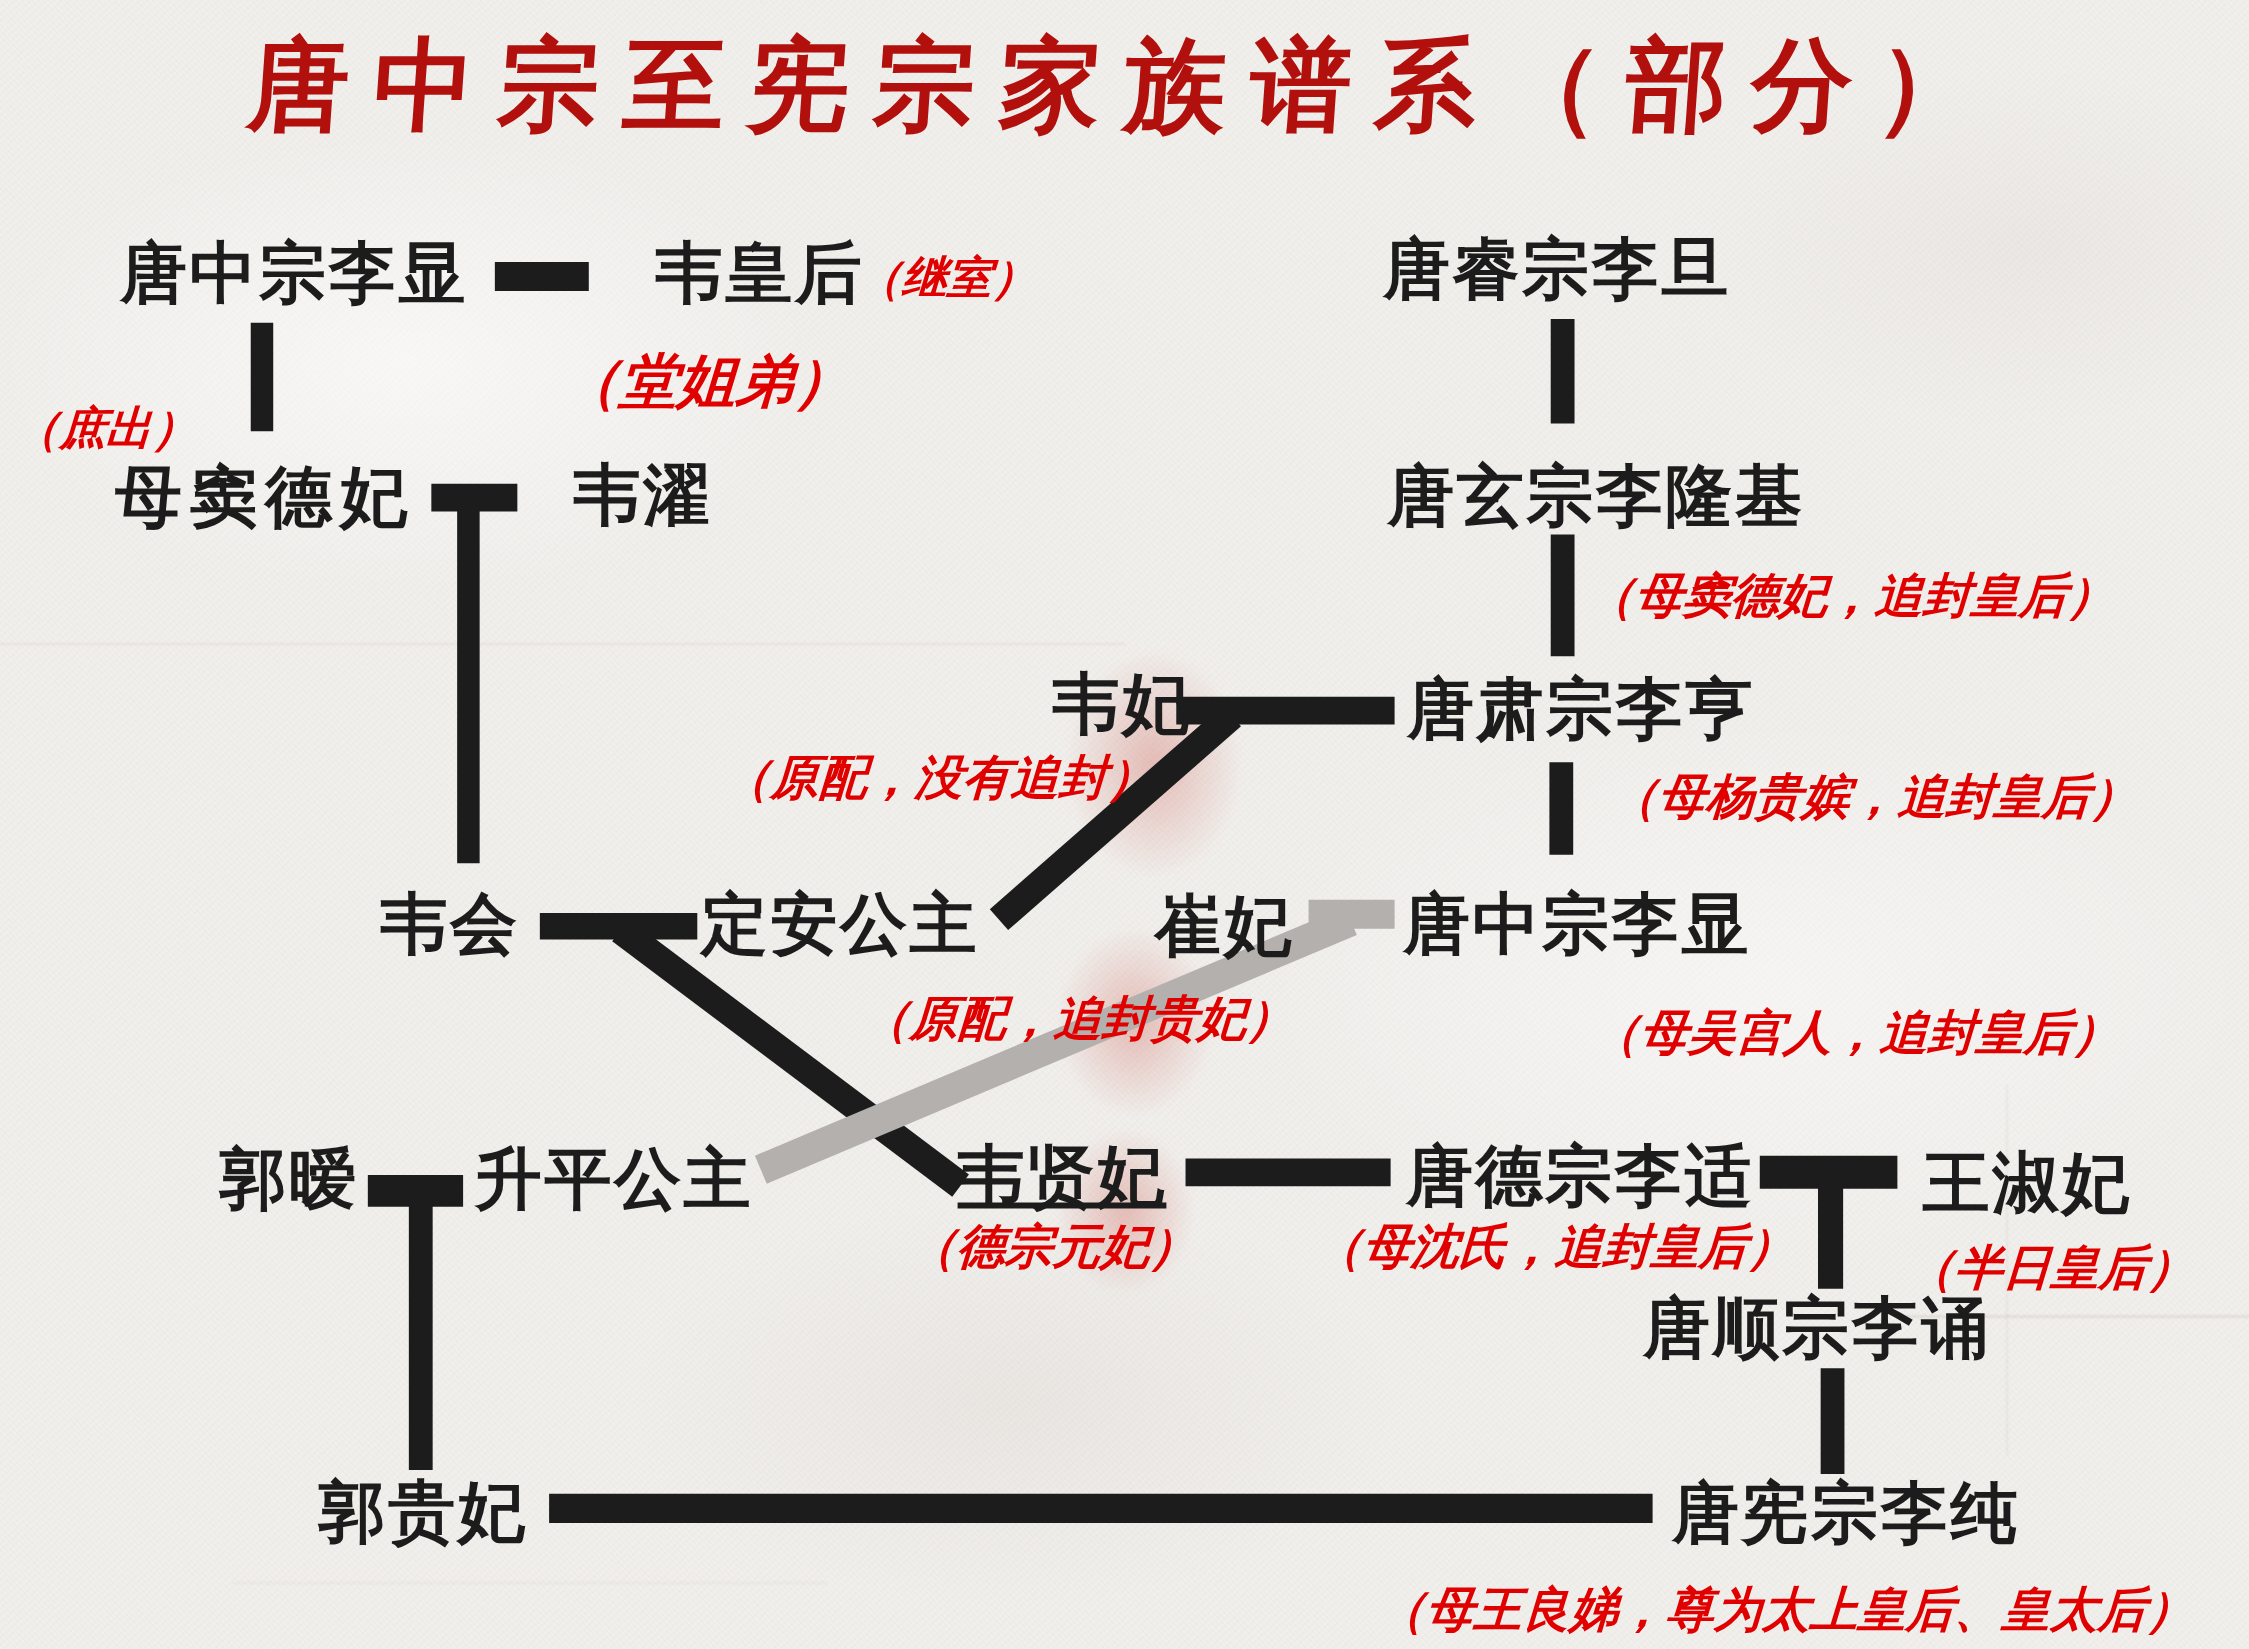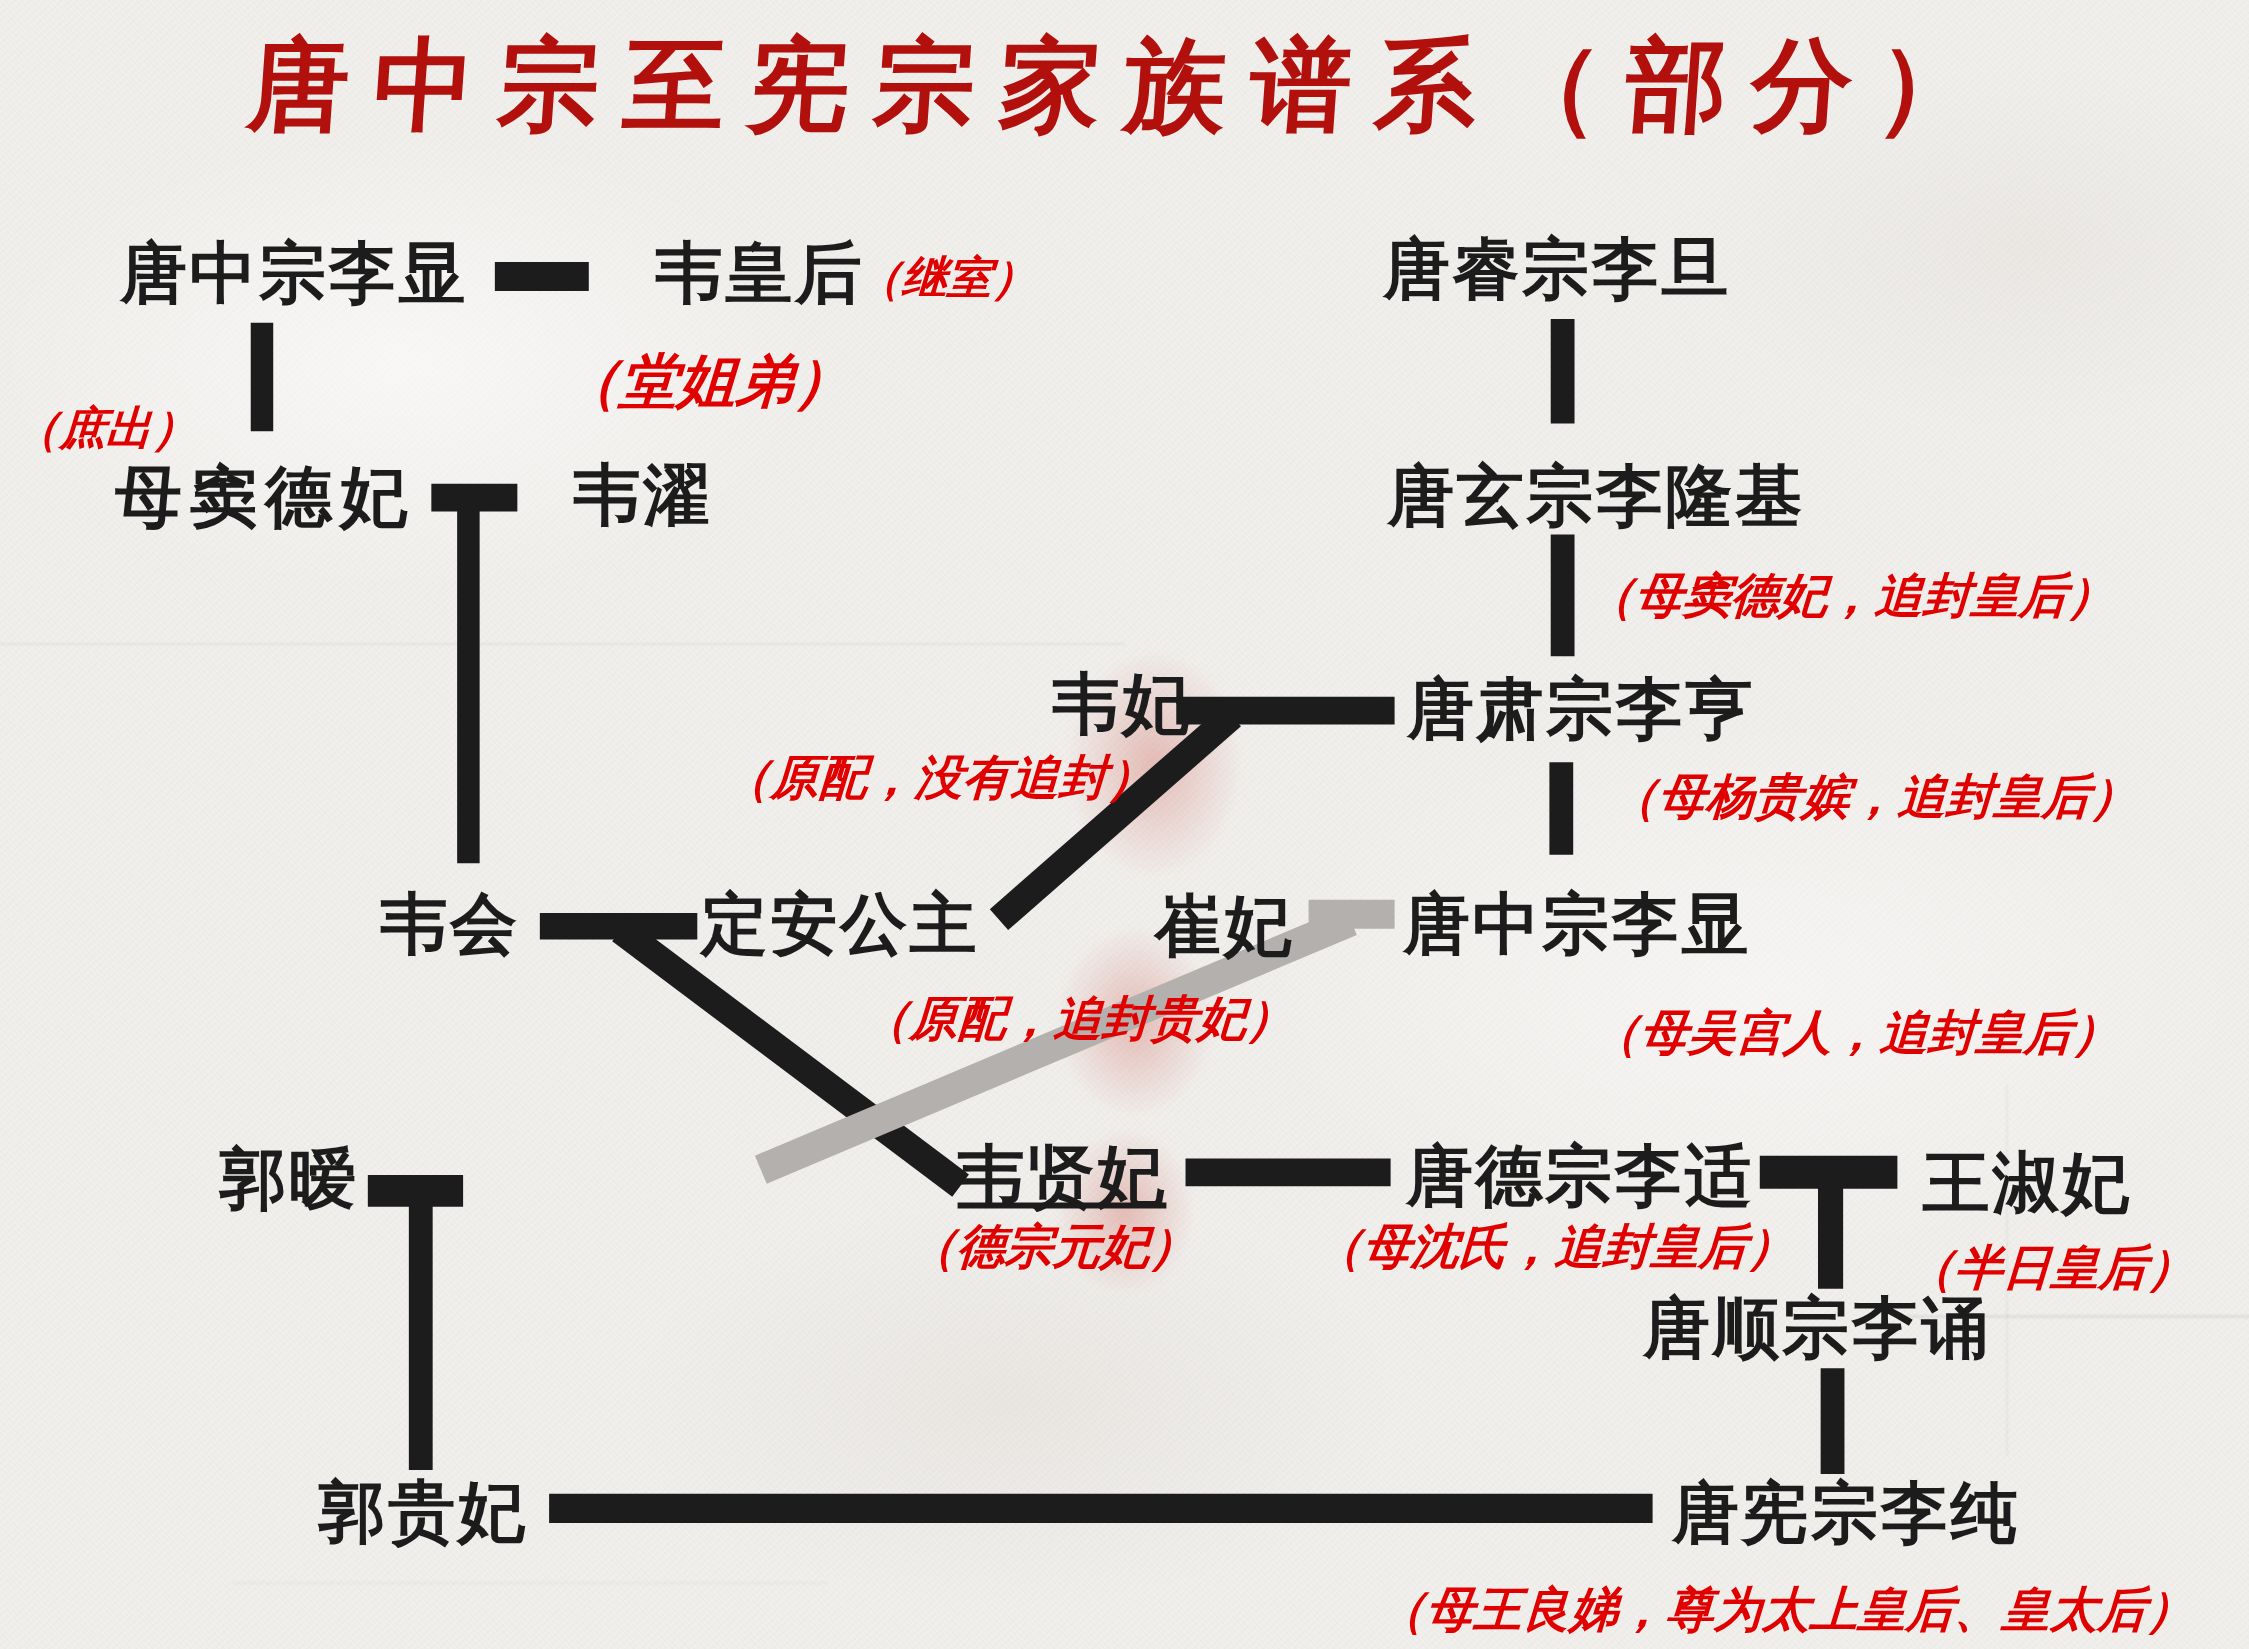--- a/index.html
+++ b/index.html
@@ -98,20 +98,21 @@
   <div class="node" style="left:265px;top:497px;letter-spacing:8px;">母窦德妃</div>
   <div class="node" style="left:643px;top:495px;">韦濯</div>
   <div class="node" style="left:1596px;top:496px;">唐玄宗李隆基</div>
   <div class="node" style="left:1122px;top:709px;font-family:Liberation Mono, monospace;">韦妃</div>
   <div class="node" style="left:1581px;top:709px;">唐肃宗李亨</div>
   <div class="node" style="left:450px;top:924px;">韦会</div>
   <div class="node" style="left:840px;top:924px;">定安公主</div>
   <div class="node" style="left:1224px;top:926px;">崔妃</div>
   <div class="node" style="left:1577px;top:924px;">唐中宗李显</div>
   <div class="node" style="left:289px;top:1179px;">郭暧</div>
+  <div class="node" style="left:614px;top:1179px;">升平公主</div>
   <div class="node" style="left:1062px;top:1176px;text-decoration:underline;">韦贤妃</div>
   <div class="node" style="left:1580px;top:1176px;">唐德宗李适</div>
   <div class="node" style="left:2027px;top:1183px;">王淑妃</div>
   <div class="node" style="left:1817px;top:1328px;">唐顺宗李诵</div>
   <div class="node" style="left:423px;top:1512px;">郭贵妃</div>
   <div class="node" style="left:1846px;top:1513px;">唐宪宗李纯</div>
 
   <div class="note" style="left:947px;top:278px;font-size:45px;">（继室）</div>
   <div class="note" style="left:707px;top:382px;font-size:58px;">（堂姐弟）</div>
   <div class="note" style="left:106px;top:429px;font-size:46px;">（庶出）</div>

